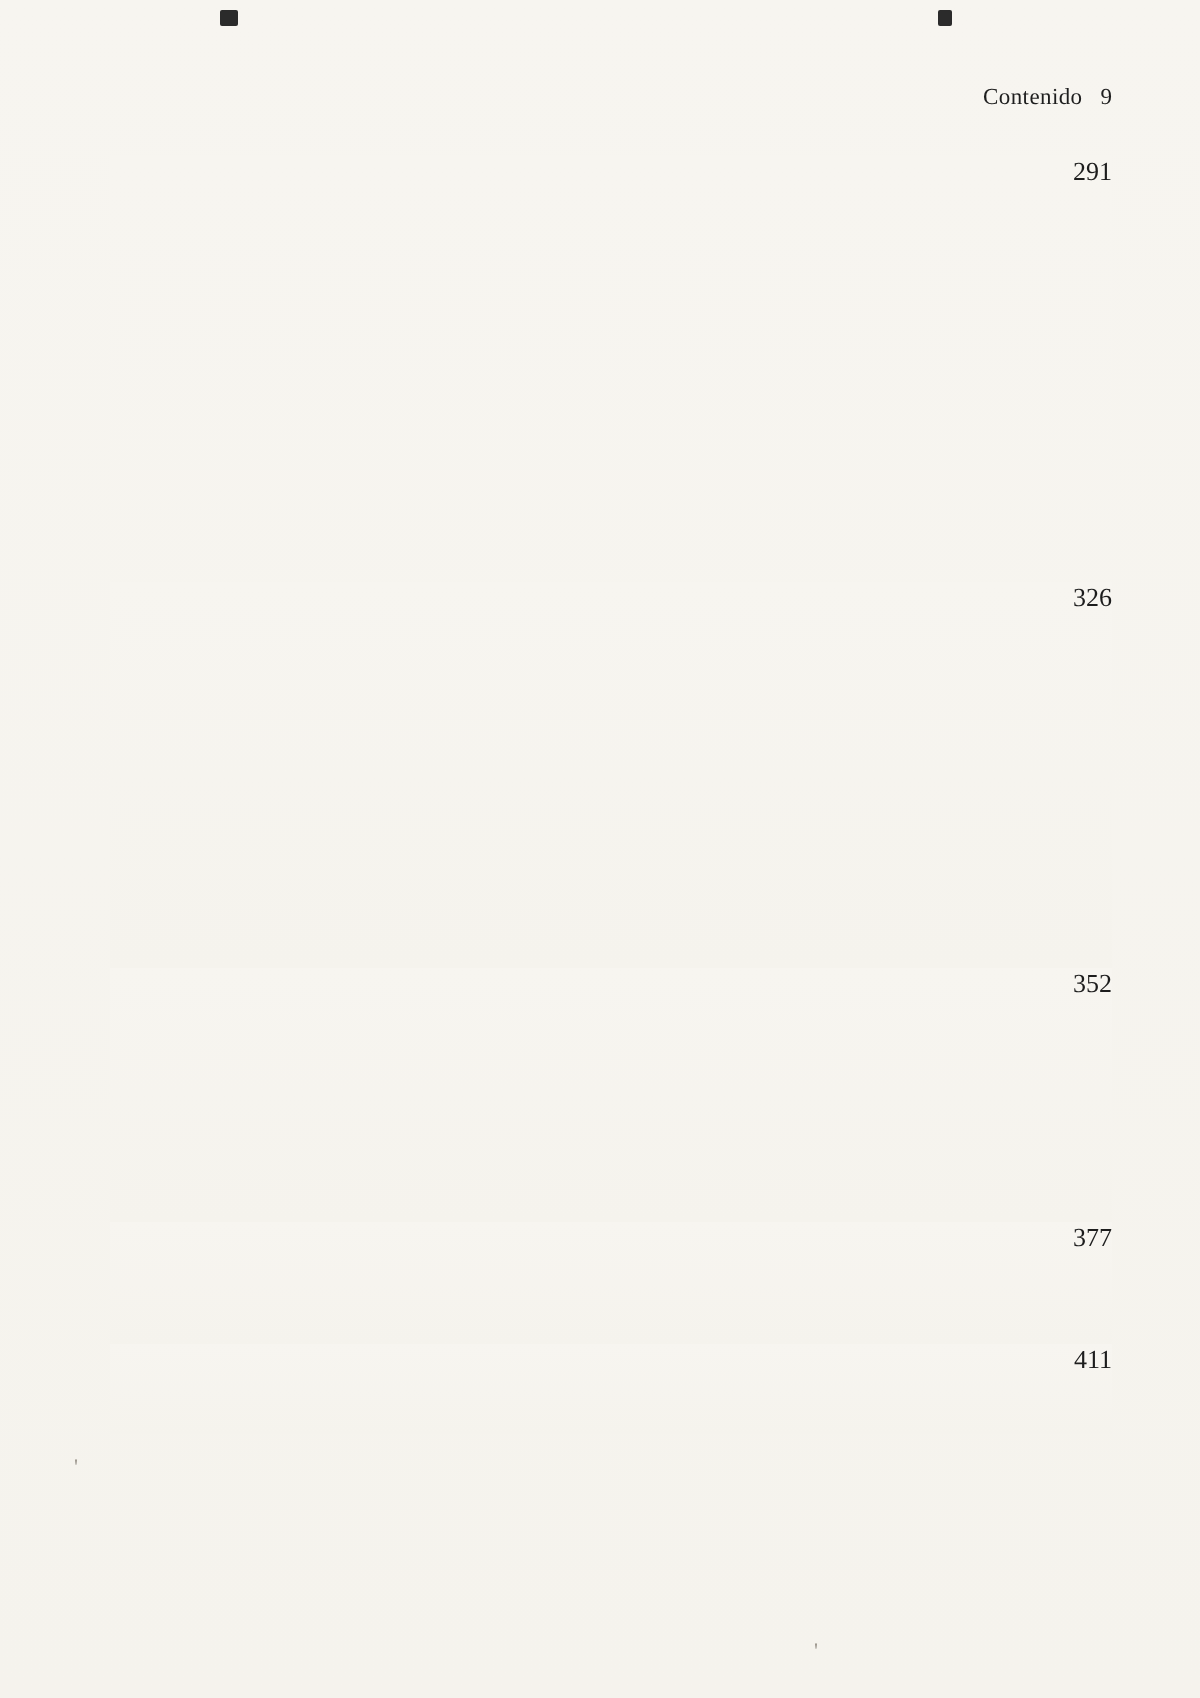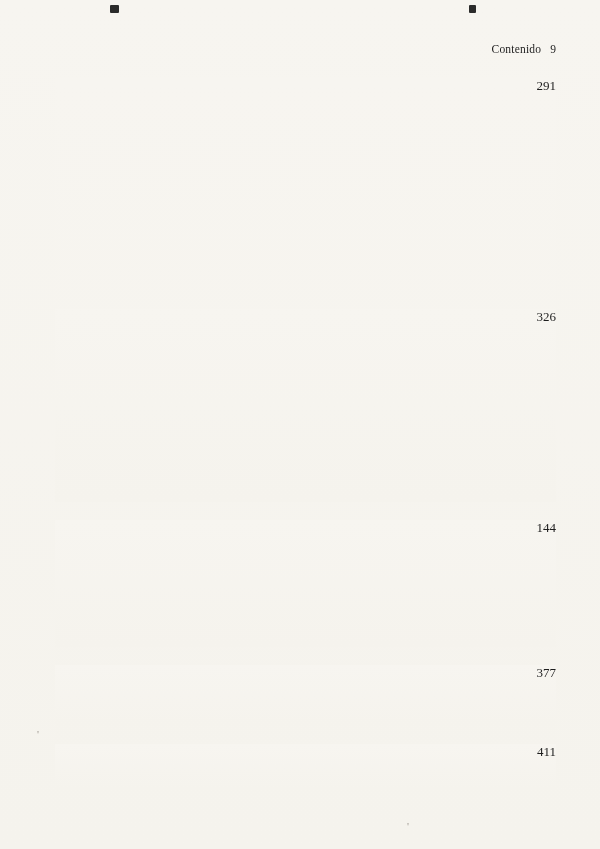--- a/index.html
+++ b/index.html
@@ -27,21 +27,21 @@
     position: absolute; top: 43px; left: 0; right: 44px;
     text-align: right; font-size: 11.5px; color: #1e1e1e;
   }
   .head-title { letter-spacing: .2px; }
   .head-page  { margin-left: 9px; }
 
   
   #toc { position: absolute; top: 78px; left: 55px; width: 501px; }
 
   .sections-block { }
-  .chapter-block { margin-top: 18px; position: relative; }
+  .chapter-block { margin-top: 0; position: relative; }
 
   .entry-row {
     display: flex; align-items: flex-start;
     font-size: 13px; line-height: 16.4px; color: #1d1d1d;
   }
   .entry-row .num   { flex: 0 0 33px; margin-left: 82px; white-space: nowrap; }
   .entry-row .title { flex: 1 1 auto; padding-right: 6px; white-space: nowrap; }
   .entry-row .page  { flex: 0 0 34px; text-align: right; }
   .entry-row.cont .title { padding-left: 28px; }
 
@@ -223,21 +223,21 @@
           <span class="page">346</span>
         </div>
         <div class="entry-row">
           <span class="num">11.4</span>
           <span class="title">Deflexiones permisibles</span>
           <span class="page">349</span>
         </div>
         <div class="entry-row">
           <span class="num">11.5</span>
           <span class="title">Ejemplos de cálculos de deflexiones</span>
-          <span class="page">144</span>
+          <span class="page">352</span>
         </div>
       </div>
       <div class="chapter-block">
         <div class="chapter-head">
           <span class="cap-label">CAPÍTULO</span>
           <span class="cap-num">12</span>
           <span class="cap-title">MÉNSULAS Y VIGAS DE GRAN PERALTE</span>
           <span class="cap-page">377</span>
         </div>
         <div class="entry-row">

